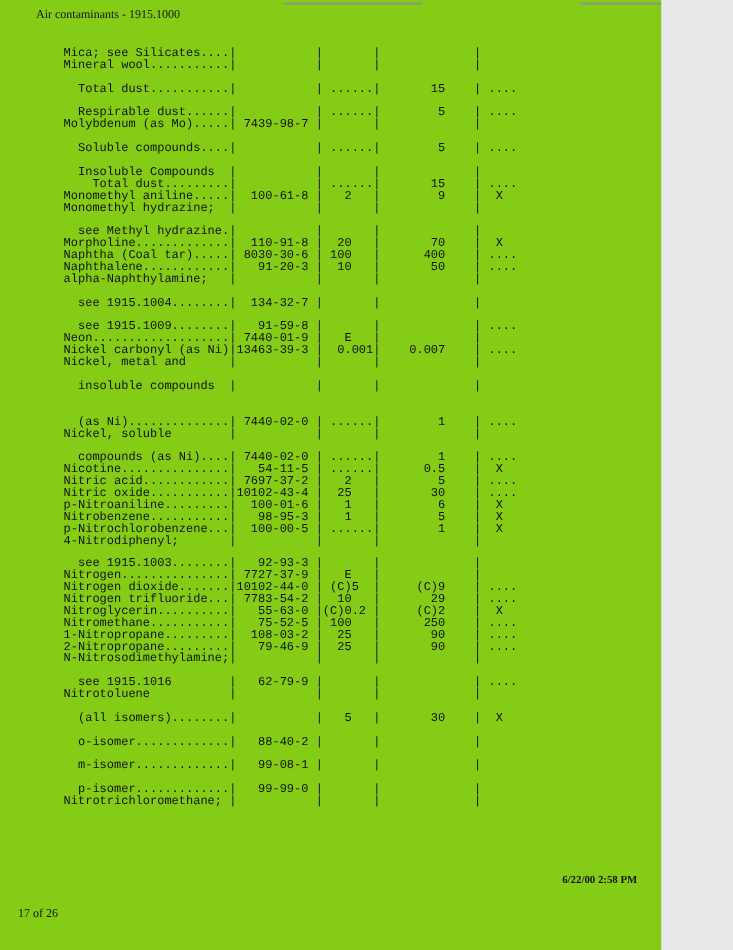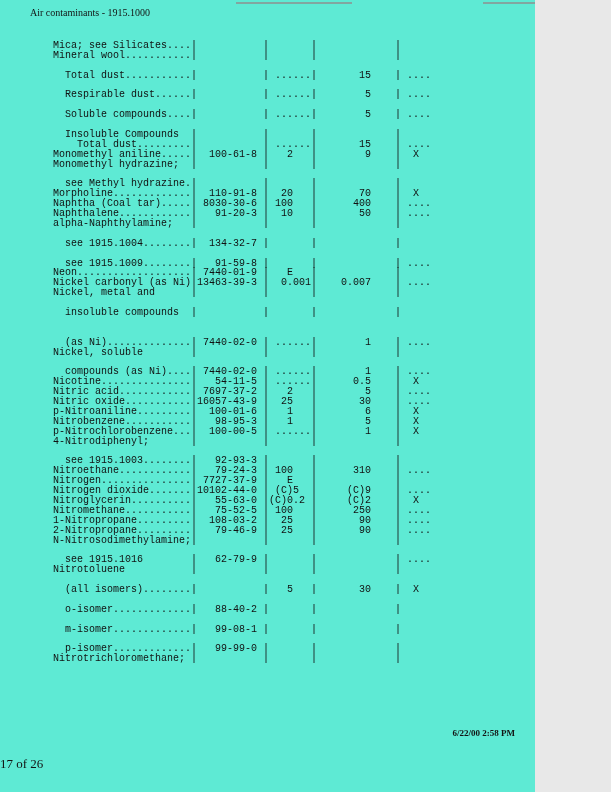--- a/index.html
+++ b/index.html
@@ -1,60 +1,62 @@
 <!DOCTYPE html>
 <html><head>
 <meta charset="utf-8">
 <style>
   html,body{margin:0;padding:0;background:#e8e8e8;}
   .page{
     position:relative;
     width:535px;height:792px;
-    background:#5eead4;
+    background:#84cc16;
     overflow:hidden;
     font-family:"Liberation Serif", serif;
     color:#141414;
+    padding-left:16px;
   }
   
   .edge-line{position:absolute;height:2px;background:#8f8f8f;opacity:.75;}
   .edge-line.left{left:236px;top:2px;width:116px;}
   .edge-line.right{left:483px;top:2px;width:125px;}
 
   .hdr-title{position:absolute;left:30px;top:7px;font-size:10px;white-space:nowrap;}
   .hdr-url{position:absolute;right:3px;top:9px;font-size:9.5px;white-space:nowrap;}
 
   .table-pre{
     position:absolute;left:53px;top:41px;
     font-family:Liberation Mono, monospace;
     font-size:10px;
     color:#111111;
   }
   .tline{height:9.9px;line-height:9.9px;white-space:pre;}
 
-  .ftr-page{position:absolute;left:0;top:756px;font-size:13px;white-space:nowrap;}
+  .ftr-page{position:absolute;left:15px;top:756px;font-size:10px;white-space:nowrap;}
   .ftr-time{position:absolute;right:20px;top:728px;font-size:9px;white-space:nowrap;font-weight:bold;}
 </style>
 </head>
 <body>
 
 <div class="page">
 
   <div class="edge-line left"></div>
   <div class="edge-line right"></div>
 
   <div class="hdr-title">Air contaminants - 1915.1000</div>
 
 
   <div class="table-pre">
       <div class="tline">Mica; see Silicates....|           |       |             |</div>
       <div class="tline">Mineral wool...........|           |       |             |</div>
       <div class="tline"></div>
       <div class="tline">  Total dust...........|           | ......|       15    | ....</div>
       <div class="tline"></div>
       <div class="tline">  Respirable dust......|           | ......|        5    | ....</div>
+      <div class="tline">Molybdenum (as Mo).....| 7439-98-7 |       |             |</div>
       <div class="tline"></div>
       <div class="tline">  Soluble compounds....|           | ......|        5    | ....</div>
       <div class="tline"></div>
       <div class="tline">  Insoluble Compounds  |           |       |             |</div>
       <div class="tline">    Total dust.........|           | ......|       15    | ....</div>
       <div class="tline">Monomethyl aniline.....|  100-61-8 |   2   |        9    |  X</div>
       <div class="tline">Monomethyl hydrazine;  |           |       |             |</div>
       <div class="tline"></div>
       <div class="tline">  see Methyl hydrazine.|           |       |             |</div>
       <div class="tline">Morpholine.............|  110-91-8 |  20   |       70    |  X</div>
@@ -71,30 +73,30 @@
       <div class="tline"></div>
       <div class="tline">  insoluble compounds  |           |       |             |</div>
       <div class="tline"></div>
       <div class="tline"></div>
       <div class="tline">  (as Ni)..............| 7440-02-0 | ......|        1    | ....</div>
       <div class="tline">Nickel, soluble        |           |       |             |</div>
       <div class="tline"></div>
       <div class="tline">  compounds (as Ni)....| 7440-02-0 | ......|        1    | ....</div>
       <div class="tline">Nicotine...............|   54-11-5 | ......|      0.5    |  X</div>
       <div class="tline">Nitric acid............| 7697-37-2 |   2   |        5    | ....</div>
-      <div class="tline">Nitric oxide...........|16057-43-9 |  25   |       30    | ....</div>
+      <div class="tline">Nitric oxide...........|10102-43-4 |  25   |       30    | ....</div>
       <div class="tline">p-Nitroaniline.........|  100-01-6 |   1   |        6    |  X</div>
       <div class="tline">Nitrobenzene...........|   98-95-3 |   1   |        5    |  X</div>
       <div class="tline">p-Nitrochlorobenzene...|  100-00-5 | ......|        1    |  X</div>
       <div class="tline">4-Nitrodiphenyl;       |           |       |             |</div>
       <div class="tline"></div>
       <div class="tline">  see 1915.1003........|   92-93-3 |       |             |</div>
-      <div class="tline">Nitroethane............|   79-24-3 | 100   |      310    | ....</div>
       <div class="tline">Nitrogen...............| 7727-37-9 |   E   |             |</div>
       <div class="tline">Nitrogen dioxide.......|10102-44-0 | (C)5  |     (C)9    | ....</div>
+      <div class="tline">Nitrogen trifluoride...| 7783-54-2 |  10   |       29    | ....</div>
       <div class="tline">Nitroglycerin..........|   55-63-0 |(C)0.2 |     (C)2    |  X</div>
       <div class="tline">Nitromethane...........|   75-52-5 | 100   |      250    | ....</div>
       <div class="tline">1-Nitropropane.........|  108-03-2 |  25   |       90    | ....</div>
       <div class="tline">2-Nitropropane.........|   79-46-9 |  25   |       90    | ....</div>
       <div class="tline">N-Nitrosodimethylamine;|           |       |             |</div>
       <div class="tline"></div>
       <div class="tline">  see 1915.1016        |   62-79-9 |       |             | ....</div>
       <div class="tline">Nitrotoluene           |           |       |             |</div>
       <div class="tline"></div>
       <div class="tline">  (all isomers)........|           |   5   |       30    |  X</div>

